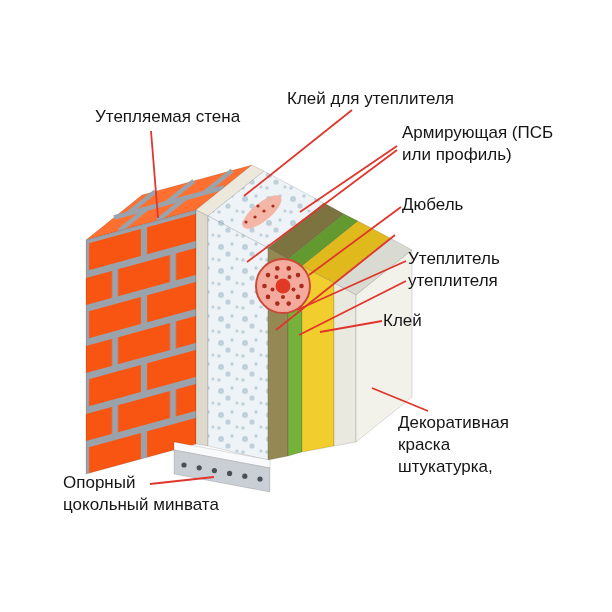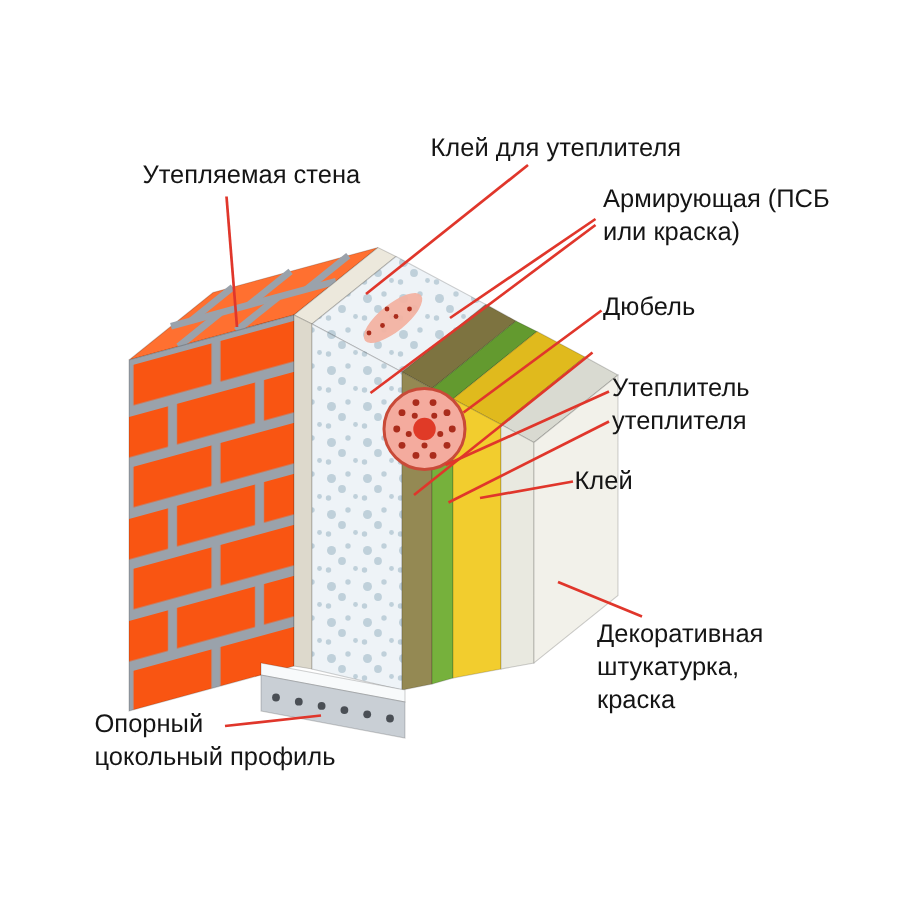--- a/index.html
+++ b/index.html
@@ -153,37 +153,37 @@
       <line class="leader" x1="150" y1="484" x2="214" y2="477"></line>
     </g>
   </svg>
 
   <div class="label" style="left:95px;top:106px">Утепляемая стена</div>
 
   <div class="label" style="left:287px;top:88px">Клей для утеплителя</div>
 
   <div class="label" style="left:402px;top:122px">
     <div>Армирующая (ПСБ</div>
-    <div>или краска)</div>
+    <div>или профиль)</div>
   </div>
 
   <div class="label" style="left:402px;top:194px">Дюбель</div>
 
 
   <div class="label" style="left:408px;top:248px">
     <div>Утеплитель</div>
     <div>утеплителя</div>
   </div>
 
   <div class="label" style="left:383px;top:310px">Клей</div>
 
   <div class="label" style="left:398px;top:412px">
     <div>Декоративная</div>
+    <div>краска</div>
     <div>штукатурка,</div>
-    <div>краска</div>
   </div>
 
   <div class="label" style="left:63px;top:472px">
     <div>Опорный</div>
-    <div>цокольный профиль</div>
+    <div>цокольный минвата</div>
   </div>
 
 </div>
 
 </body></html>

